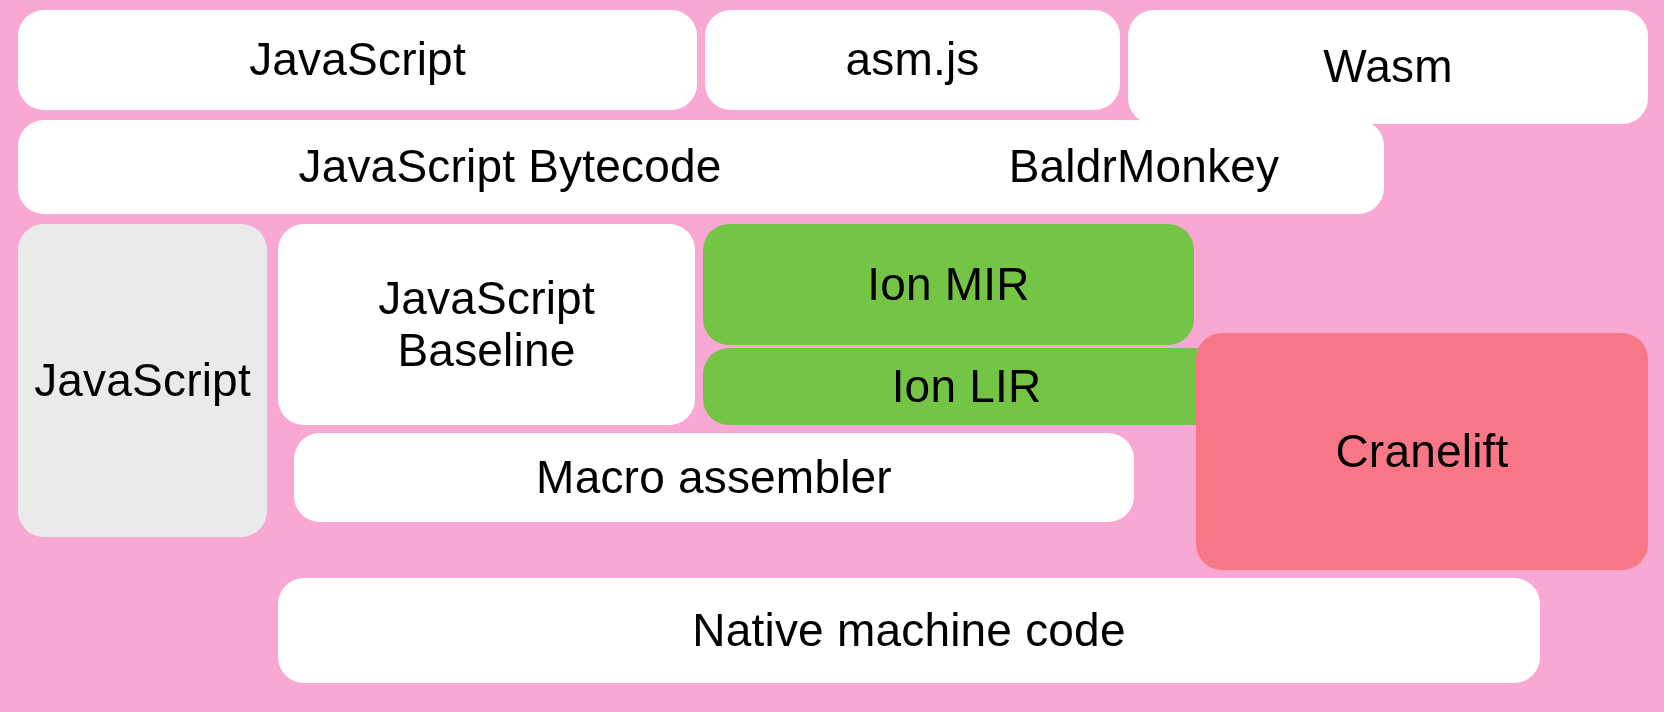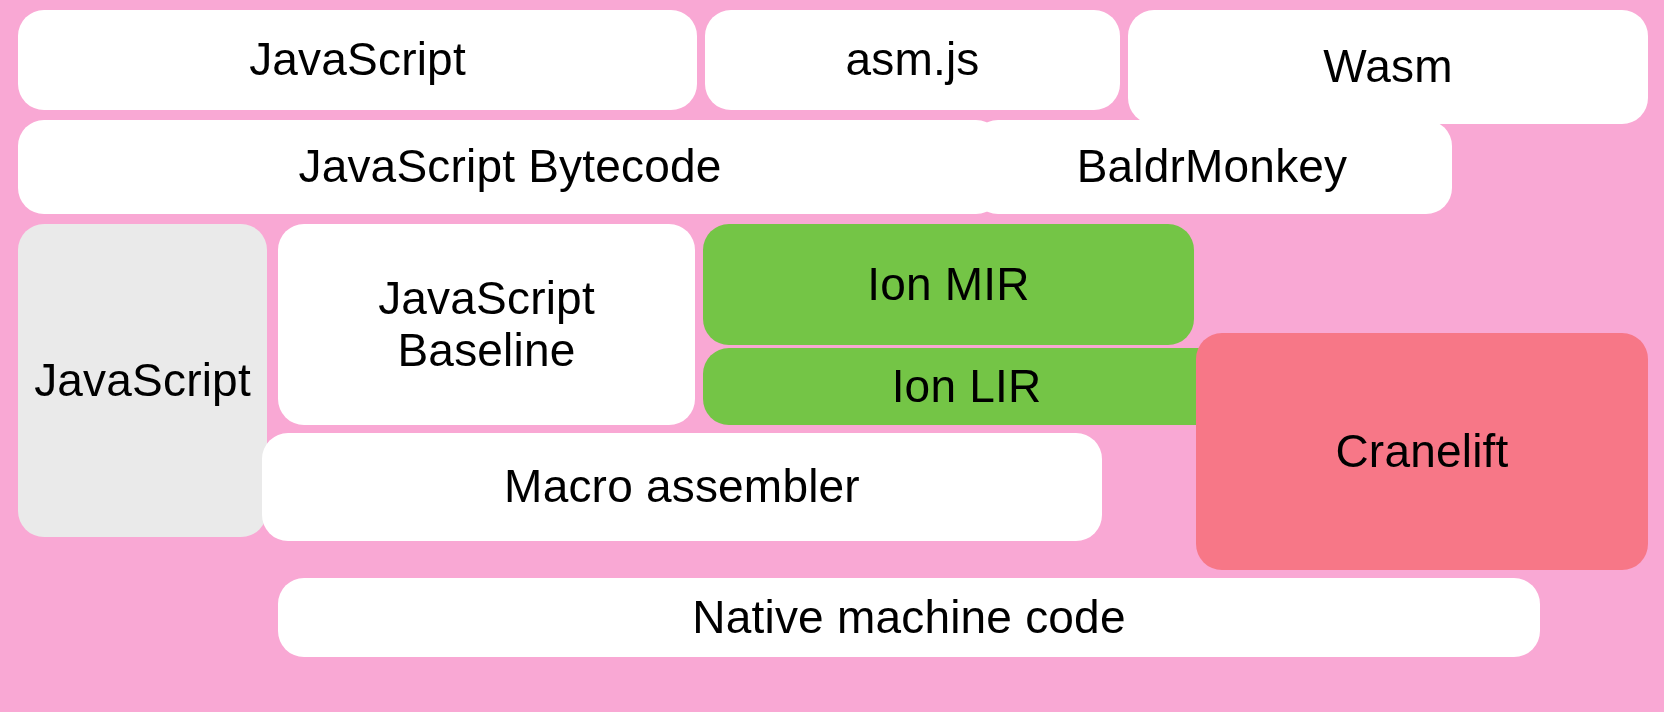--- a/index.html
+++ b/index.html
@@ -39,30 +39,30 @@
   .node.gray    { background: #eaeaea; }
   .node.green   { background: #74c546; }
   .node.pink    { background: #f77787; }
 
   
   .n-javascript      { left: 18px;   top: 10px;  width: 679px; height: 100px; }
   .n-asmjs           { left: 705px;  top: 10px;  width: 415px; height: 100px; text-align: right; }
   .n-wasm            { left: 1128px; top: 10px;  width: 520px; height: 114px; }
   
   .n-jsbytecode      { left: 18px;   top: 120px; width: 984px; height: 94px; }
-  .n-baldrmonkey     { left: 972px;  top: 120px; width: 480px; height: 94px; }
+  .n-baldrmonkey     { left: 904px;  top: 120px; width: 480px; height: 94px; }
   
   .n-interpreter     { left: 18px;   top: 224px; width: 249px; height: 313px; }
   .n-jsbaseline      { left: 278px;  top: 224px; width: 417px; height: 201px; }
   .n-ionmir          { left: 703px;  top: 224px; width: 491px; height: 121px; }
   .n-ionlir          { left: 703px;  top: 348px; width: 527px; height: 77px; }
-  .n-macroassembler  { left: 262px;  top: 433px; width: 840px; height: 108px; }
+  .n-macroassembler  { left: 294px;  top: 433px; width: 840px; height: 89px; }
   .n-cranelift       { left: 1196px; top: 333px; width: 452px; height: 237px; }
   
-  .n-nativecode      { left: 278px;  top: 578px; width: 1262px; height: 79px; }
+  .n-nativecode      { left: 278px;  top: 578px; width: 1262px; height: 105px; }
 </style>
 </head>
 <body>
 
 <div id="stage">
 
   <div class="node white n-javascript">JavaScript</div>
 
   <div class="node white n-asmjs">asm.js</div>
 

